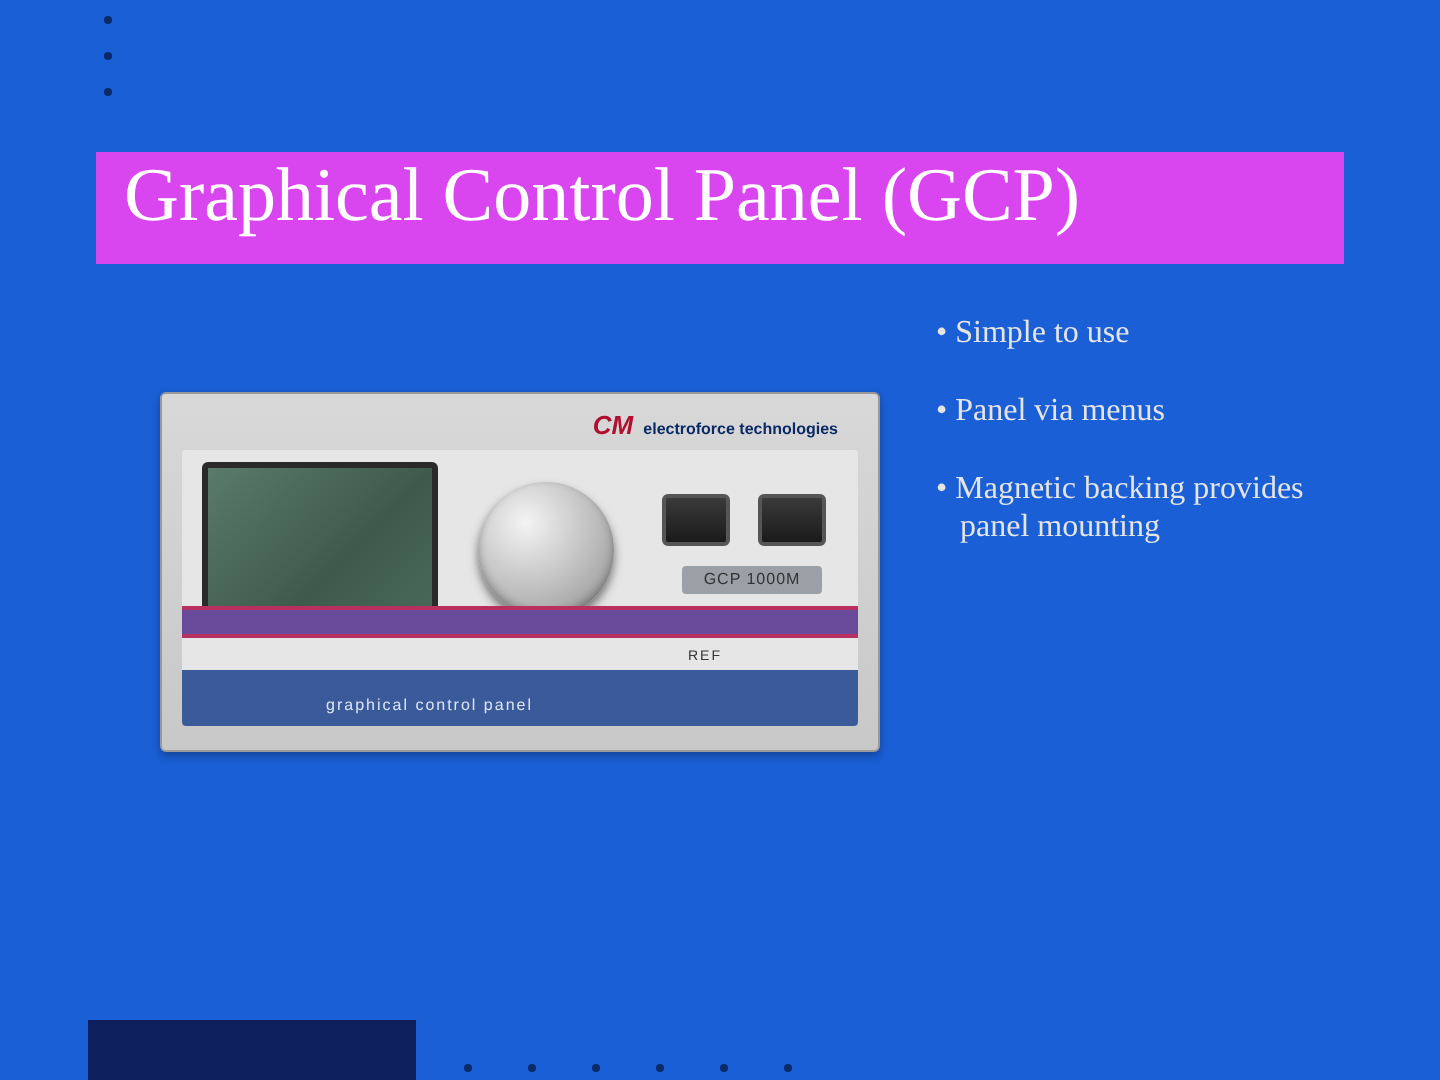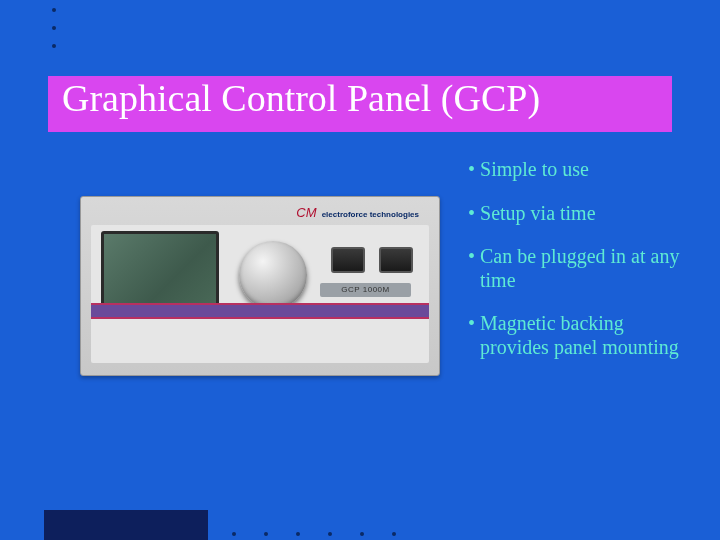--- a/index.html
+++ b/index.html
@@ -124,34 +124,34 @@
     width: 34px; height: 26px;
     background: linear-gradient(#3a3a3a,#1a1a1a);
     border: 2px solid #555;
     border-radius: 3px;
   }
   .btn.b1 { top: 22px; right: 64px; }
   .btn.b2 { top: 22px; right: 16px; }
   .model-label {
     position:absolute;
     top:58px; right:18px;
-    width:91px; height:14px;
+    width:70px; height:14px;
     background:#9aa0a6;
     border-radius:2px;
     font-family: Arial,sans-serif;
     font-size:8px;
     color:#333;
     text-align:center;
     line-height:14px;
     letter-spacing:0.5px;
   }
   .bullets {
     flex: 1;
-    color: #5eead4;
-    font-size: 20px;
+    color: #e5e5e5;
+    font-size: 16px;
     line-height: 1.18;
   }
   .bullets li {
     list-style: none;
     margin-bottom: 20px;
     text-indent: -12px;
     padding-left: 12px;
   }
   .bullets li::before {
     content: "• ";
@@ -175,37 +175,40 @@
 </div>
 
 <div class="title-bar">
   <h1>Graphical Control Panel (GCP)</h1>
 </div>
 
 <div class="content">
 
   <div class="device">
     <div class="logo">
-      <span style="color:#b01030;font-size:13px;font-weight:normal;font-style:italic;">CM</span>
+      <span style="color:#b01030;font-size:13px;font-weight:bold;font-style:italic;">CM</span>
       <span>electroforce technologies</span>
     </div>
     <div class="face">
       <div class="screen"></div>
       <div class="knob"></div>
       <div class="btn b1"></div>
       <div class="btn b2"></div>
       <div class="model-label">GCP 1000M</div>
       <div class="purple-stripe"></div>
+      <div class="blue-strip">
+        <span class="gcp-text">graphical control panel</span>
+        <span class="ref">REF</span>
+      </div>
     </div>
   </div>
 
   <ul class="bullets">
     <li>Simple to use</li>
-    <li>Setup via time</li>
-    <li>Can be plugged in at any time</li>
+    <li>Panel via menus</li>
     <li>Magnetic backing provides panel mounting</li>
   </ul>
 
 </div>
 
 <div class="bottom-block"></div>
 
 <div class="dots-bottom">
   <div class="dot"></div>
     <div class="dot"></div>

